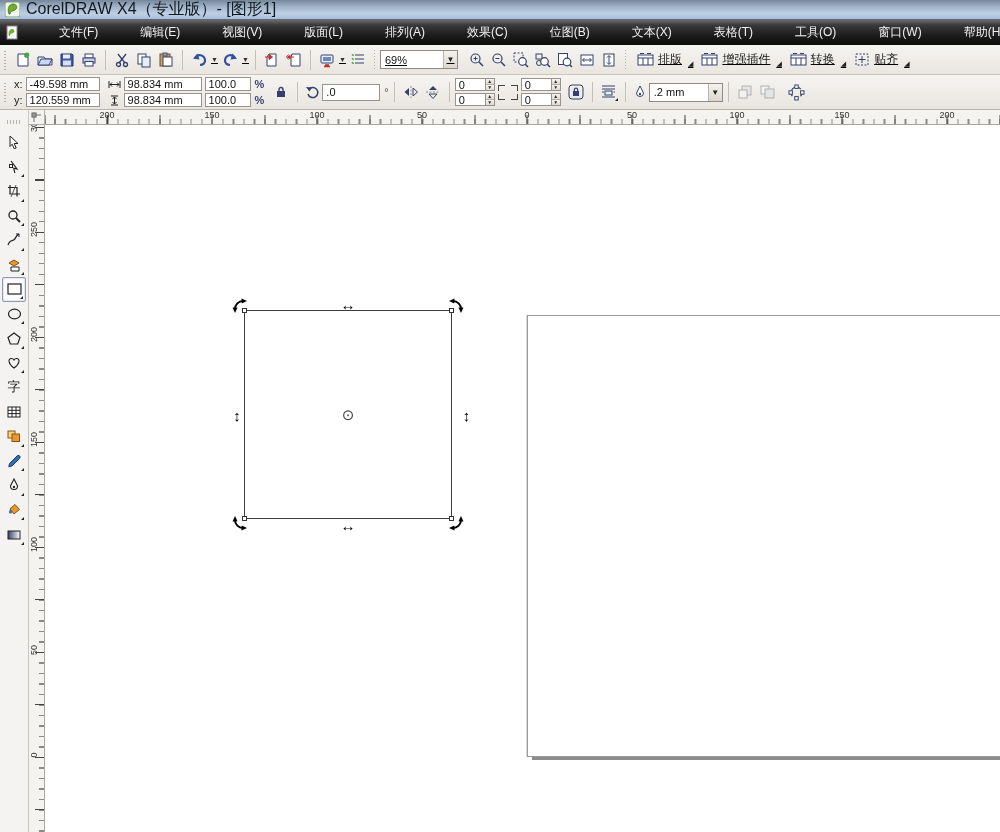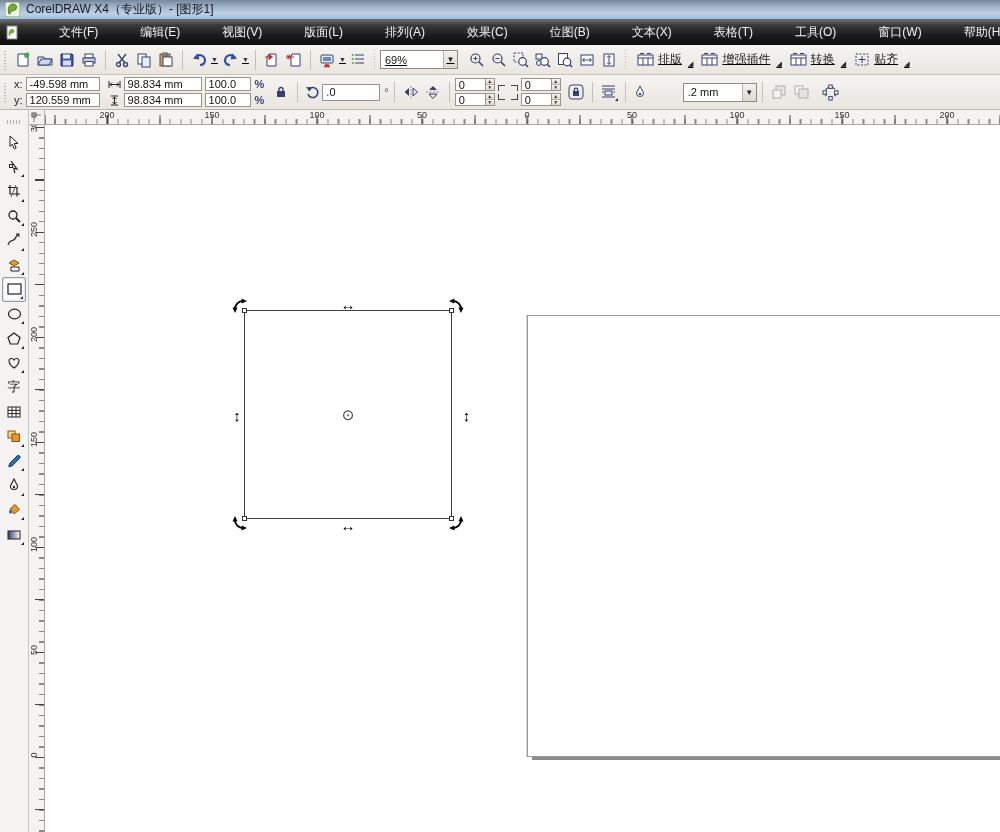--- a/index.html
+++ b/index.html
@@ -3,21 +3,21 @@
 <meta charset="utf-8">
 <style>
   * { margin:0; padding:0; box-sizing:border-box; }
   html,body { width:1000px; height:832px; overflow:hidden;
     font-family:"Liberation Sans", sans-serif; background:#fff; }
 
   
   #titlebar { position:absolute; left:0; top:0; width:1000px; height:20px;
     background:linear-gradient(#76879b 0%, #9fb2c8 35%, #bccfe4 70%, #a9bfd9 100%);
     border-bottom:1px solid #5a6a7c; display:flex; align-items:center; gap:6px; padding-left:5px; }
-  #titlebar .title { font-size:12px; color:#14181d; white-space:nowrap; }
+  #titlebar .title { font-size:16px; color:#14181d; white-space:nowrap; }
   .appicon { width:15px; height:15px; display:inline-block; }
 
   
   #menubar { position:absolute; left:0; top:20px; width:1000px; height:25px;
     background:linear-gradient(#6b6b6b 0%, #3a3a3a 20%, #1d1d1d 60%, #0c0c0c 100%);
     display:flex; align-items:center; gap:16px; padding-left:4px; }
   #menubar .docicon { width:16px; height:16px; margin-right:10px; }
   .menu-item { color:#f0f0f0; font-size:12px; padding:4px 13px; cursor:default; white-space:nowrap; }
 
   
@@ -484,21 +484,21 @@
     <span class="fo" style="position:absolute; right:1px; bottom:1px; width:0; height:0; border-left:3px solid transparent; border-bottom:3px solid #222;"></span>
   </div>
   <div class="tsep"></div>
 
   <span style="margin:0 3px;">
     <svg width="12" height="15">
         <path d="M6 1 L9.5 8 a3.5 3.5 0 1 1 -7 0 Z" fill="#fff" stroke="#34406e"></path>
         <circle cx="6" cy="9" r="1.2" fill="#34406e"></circle>
       </svg>
   </span>
-  <div class="combo" style="width:74px;margin-left:34px;">
+  <div class="combo" style="width:74px;">
     <span class="val">.2 mm</span>
     <span class="cdd">▼</span>
   </div>
   <div class="tsep"></div>
 
   <div class="tbtn disabled">
     <svg width="16" height="16">
         <rect x="5" y="2" width="9" height="9" fill="#c9d6f5" stroke="#34406e"></rect>
         <rect x="2" y="6" width="8" height="8" fill="#fff" stroke="#34406e"></rect>
       </svg>

